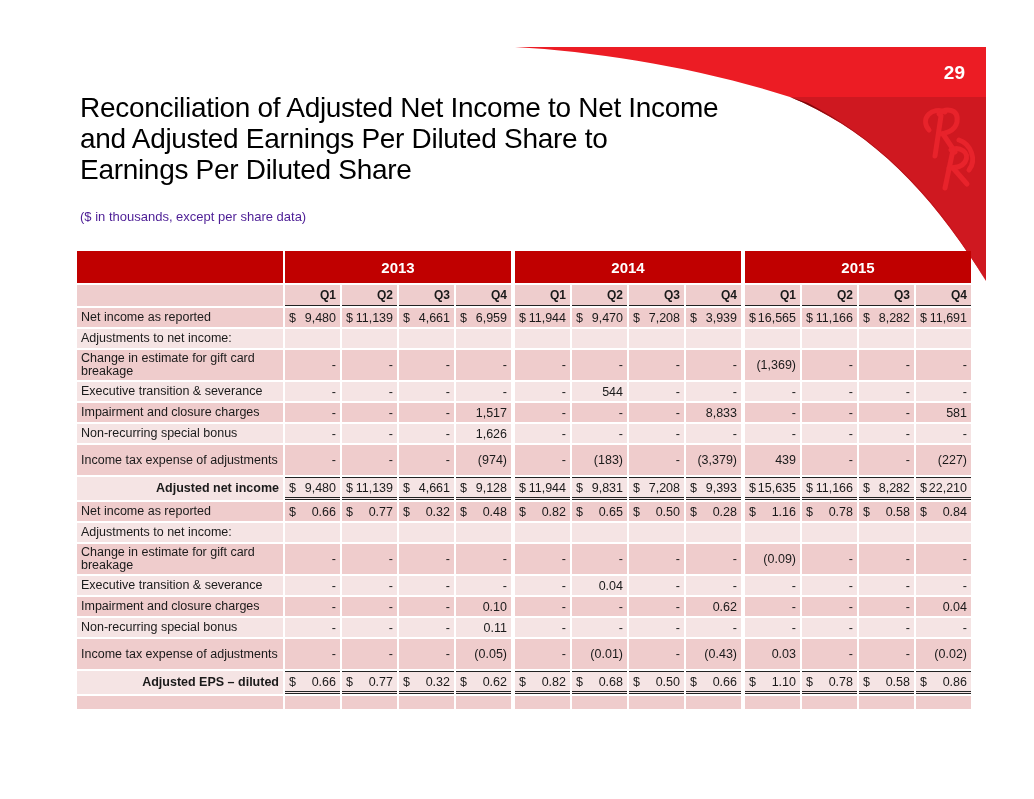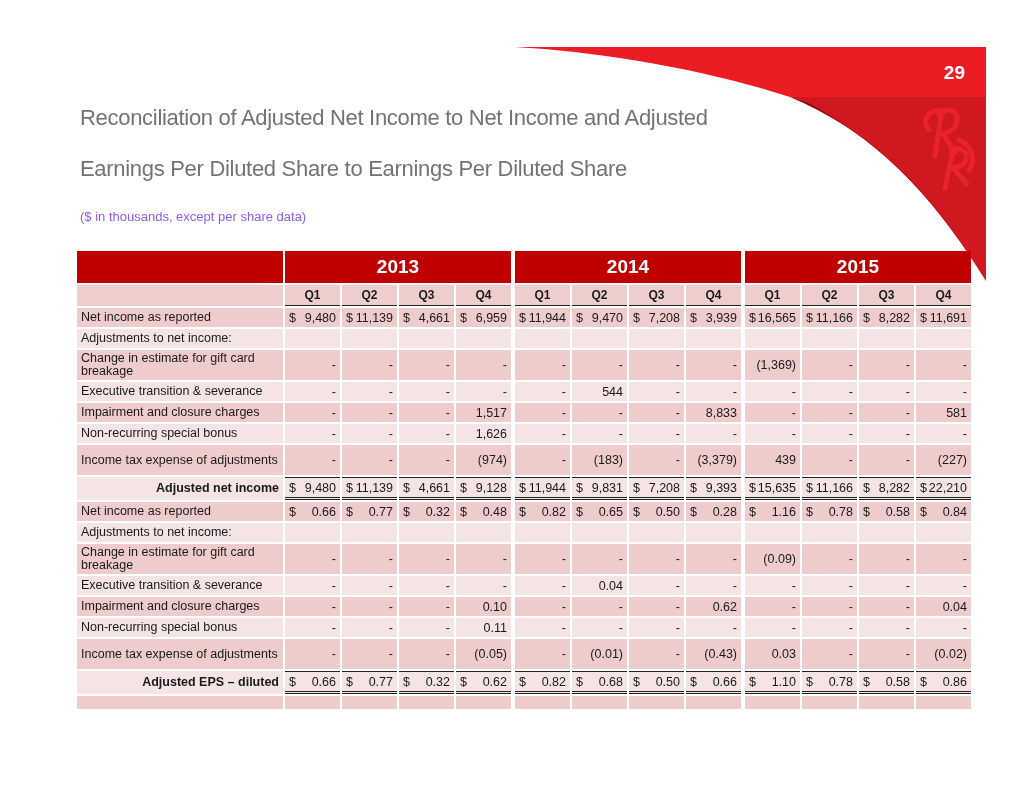--- a/index.html
+++ b/index.html
@@ -9,39 +9,39 @@
     font-family: "Liberation Sans", sans-serif;
   }
   .swoosh { position: absolute; left: 0; top: 0; width: 1034px; height: 799px; pointer-events: none; }
   .page-number {
     position: absolute; left: 925px; top: 62px; width: 40px; text-align: right;
     color: #ffffff; font-weight: bold; font-size: 19px;
   }
   .logo { position: absolute; left: 915px; top: 100px; width: 70px; height: 95px; }
   .title {
     position: absolute; left: 80px; top: 92px; width: 640px;
-    color: #737373; font-size: 22px; line-height: 51px; letter-spacing: -0.3px;
+    color: #000000; font-size: 28px; line-height: 31px; letter-spacing: -0.3px;
   }
   .subtitle {
     position: absolute; left: 80px; top: 209px;
-    color: #8b5cf6; font-size: 13px; text-align: center;
+    color: #4c1d95; font-size: 13px; text-align: center;
   }
   table.recon {
     position: absolute; left: 75px; top: 249px;
     border-collapse: separate; border-spacing: 2px 2px;
     font-size: 12.5px; color: #1a1a1a;
     table-layout: fixed;
   }
   table.recon td, table.recon th { padding: 0 4px; white-space: nowrap; }
   col.label-col { width: 206px; }
   col.q-col { width: 55px; }
   col.gap-col { width: 0px; }
-  .year-row th { background: #c00000; color: #fff; font-size: 19px; font-weight: bold; height: 32px; text-align: center; }
+  .year-row th { background: #c00000; color: #fff; font-size: 15px; font-weight: bold; height: 32px; text-align: center; }
   .year-row th.blank { background: #c00000; }
-  .q-row th { background: #eecdcd; font-weight: bold; font-size: 12px; height: 20px; text-align: center; border-bottom: 1.5px solid #222; }
+  .q-row th { background: #eecdcd; font-weight: bold; font-size: 12px; height: 20px; text-align: right; border-bottom: 1.5px solid #222; }
   .q-row th.blank { border-bottom: none; }
   tr.light td { background: #f5e4e4; }
   tr.dark td { background: #efcccc; }
   td.label { text-align: left; line-height: 13px; }
   td.val { text-align: right; }
   tr.h1 td { height: 19px; }
   tr.h2 td { height: 30px; vertical-align: middle; }
   tr.h2 td.label { vertical-align: middle; margin-left: 47px; }
   tr.total td.label { text-align: right; font-weight: bold; padding-left: 16px; }
   tr.total td.val { border-top: 1.5px solid #222; border-bottom: 3px double #222; }

